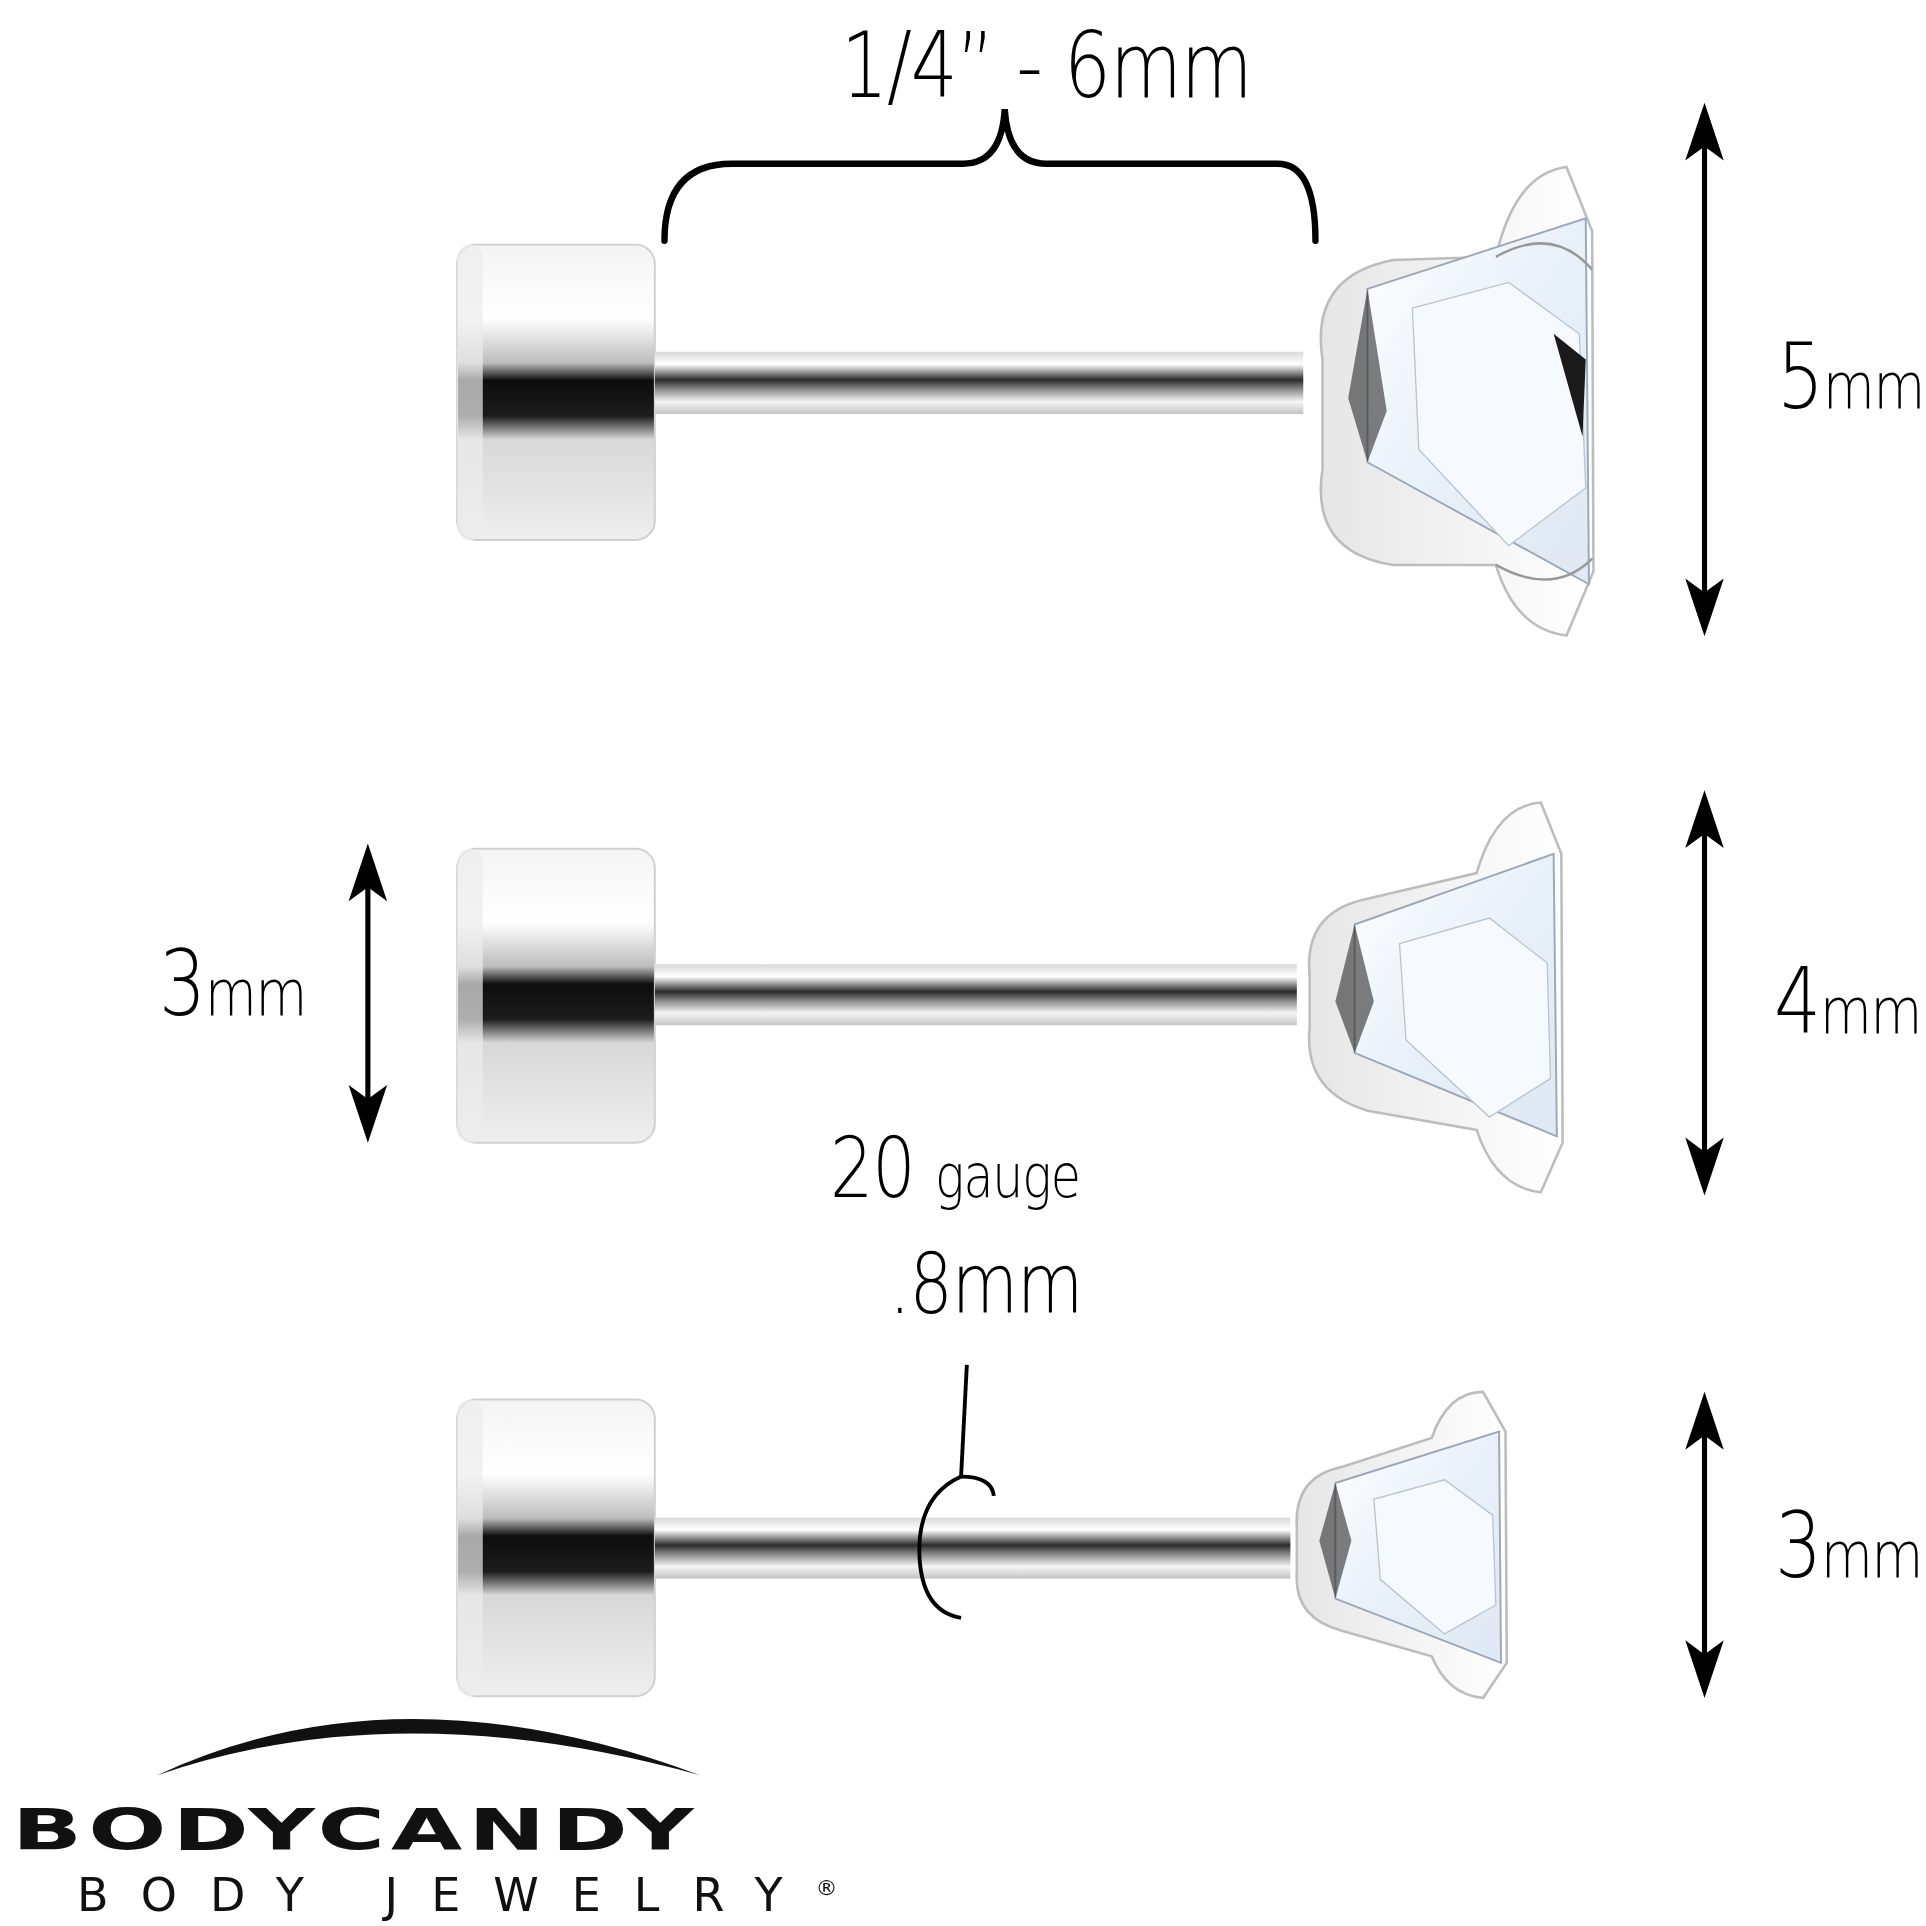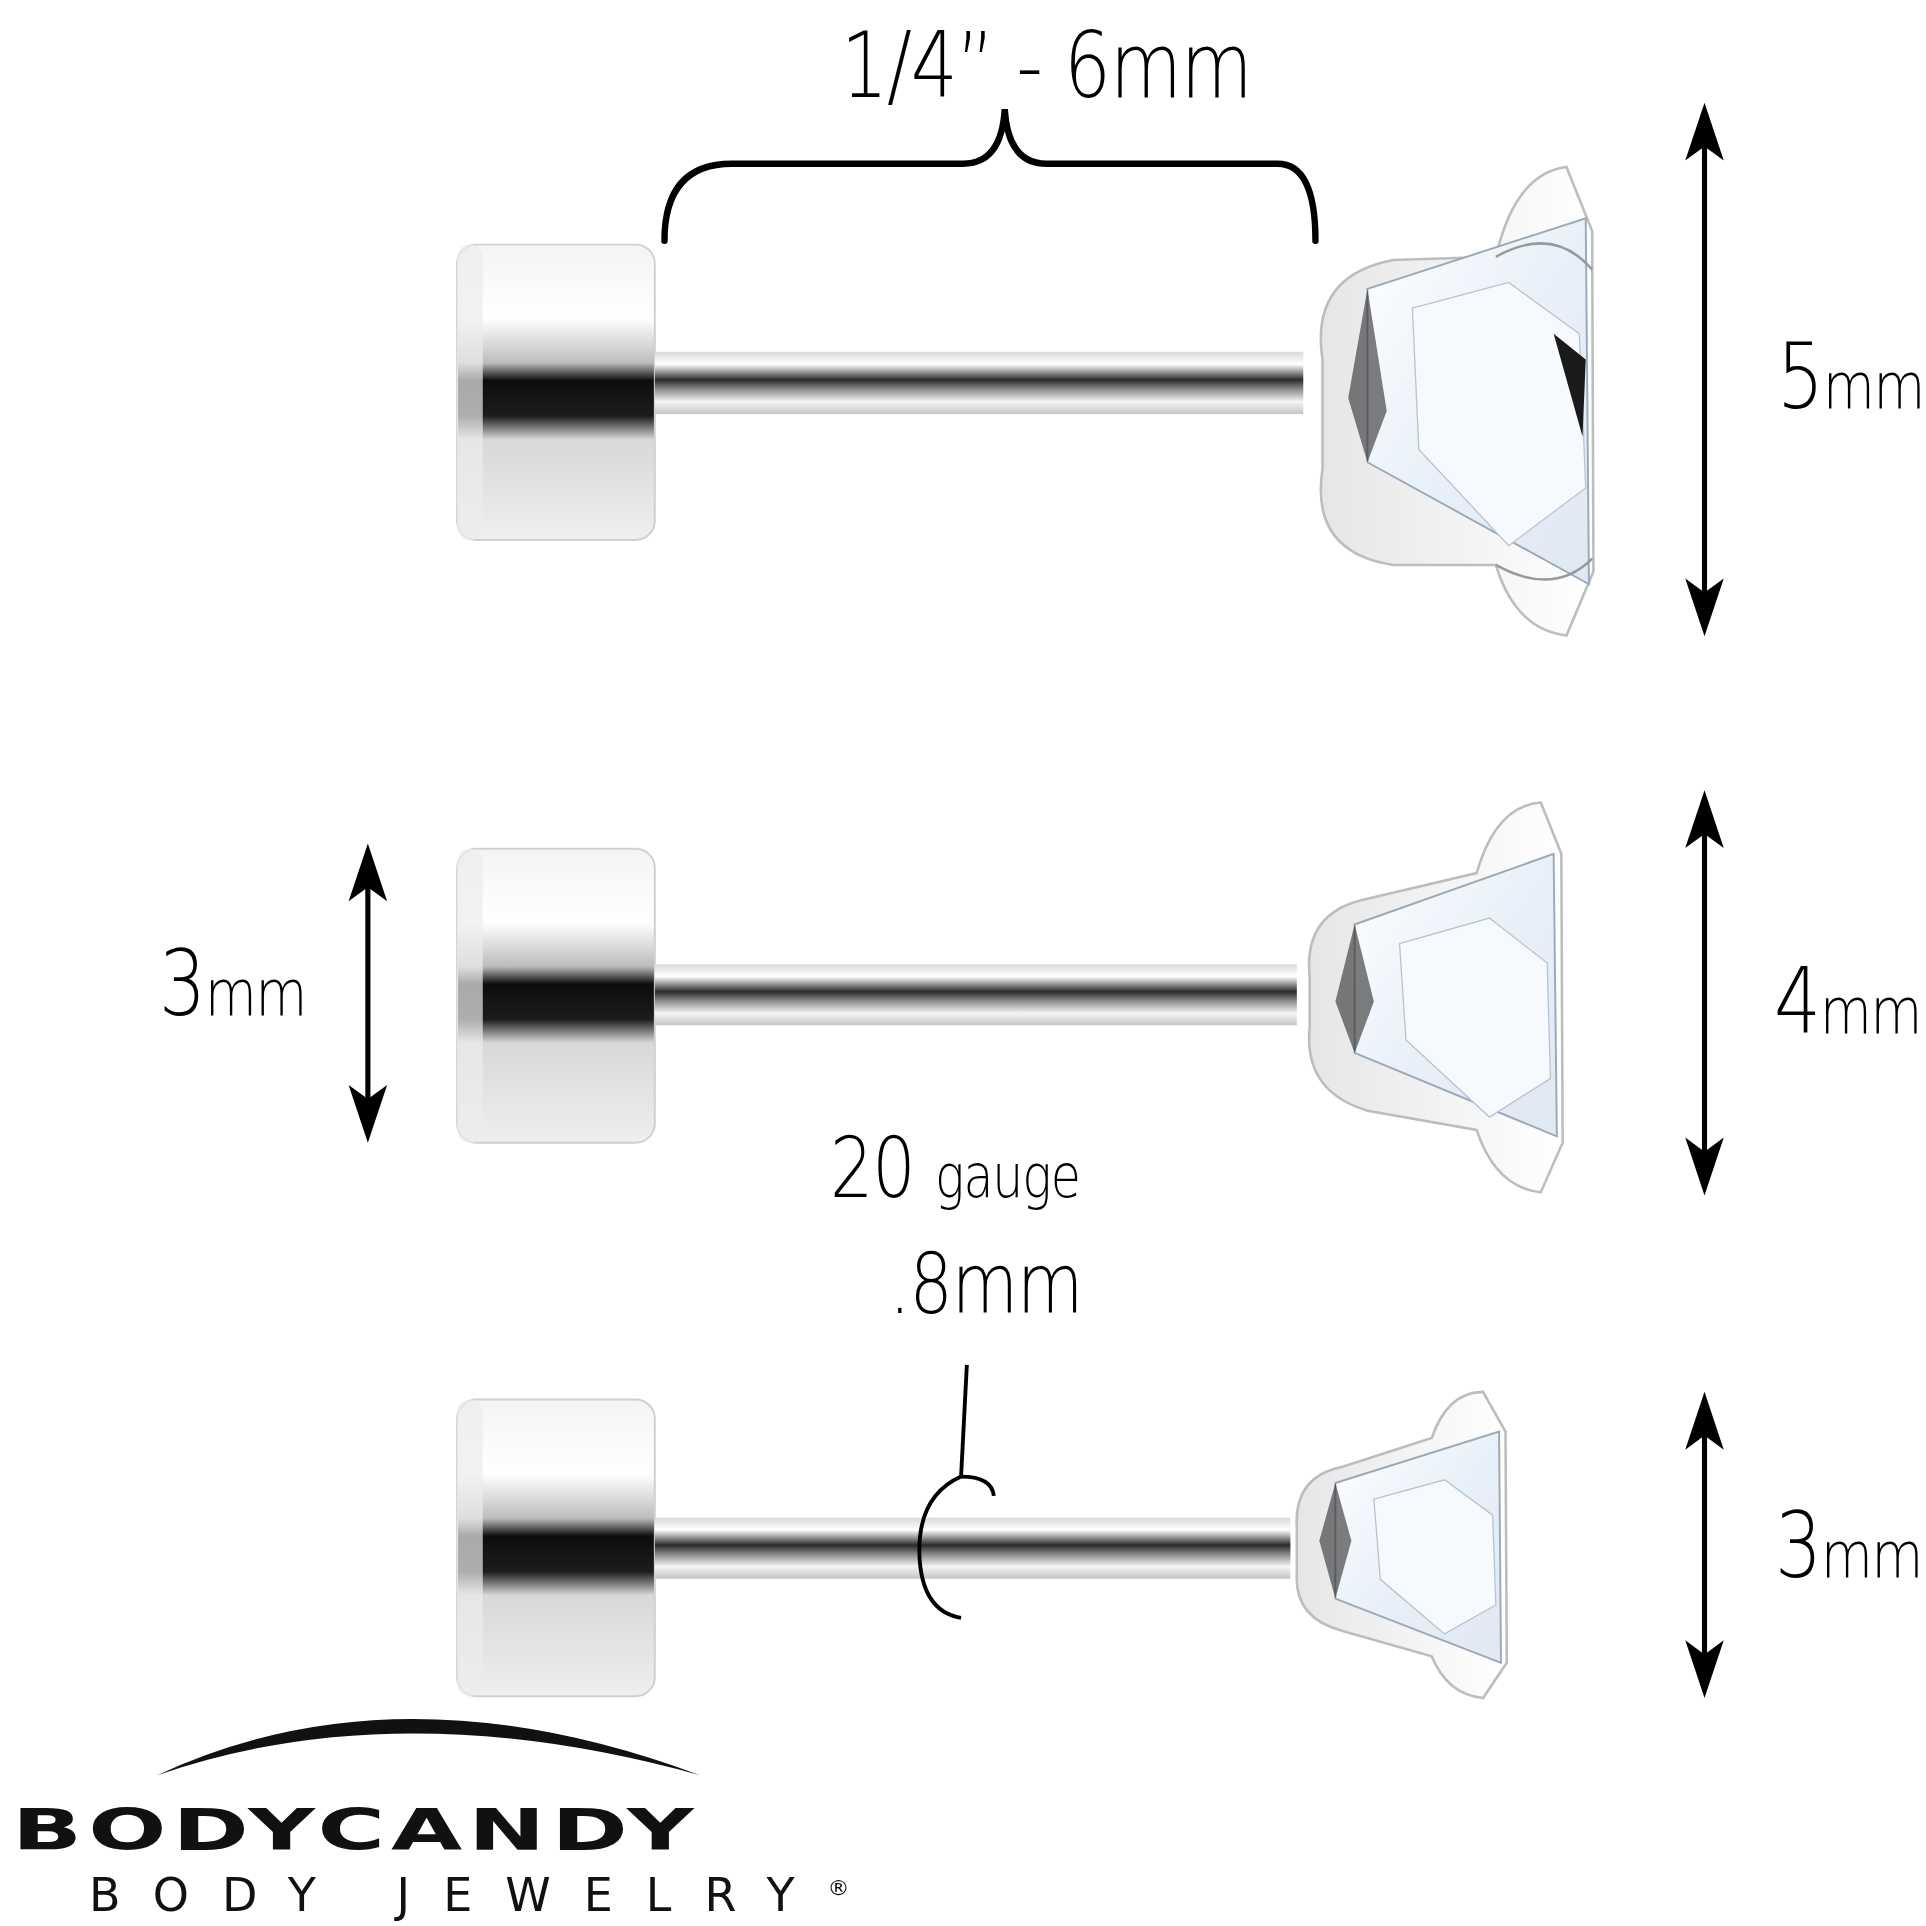--- a/index.html
+++ b/index.html
@@ -139,17 +139,17 @@
   <span class="small">gauge</span>
 </div>
 <div class="label" style="left:889px;top:1236px;font-size:83px;">.8mm</div>
 
 <div class="label" style="left:1775px;top:1493px;font-size:90px;">
   <span>3</span><span class="small">mm</span>
 </div>
 
 <div>
   <div class="logo-text" style="left:11.6px;top:1798px;font-size:78px;font-weight:bold;letter-spacing:5.1px;transform:scaleX(1.18) scaleY(0.72);transform-origin:left top;">BODYCANDY</div>
-  <div class="logo-text" style="left:89px;top:1868px;font-size:46px;letter-spacing:33px;">
+  <div class="logo-text" style="left:77px;top:1868px;font-size:46px;letter-spacing:33px;">
     <span>BODY JEWELRY</span><sup style="font-size:22px;letter-spacing:0;">®</sup>
   </div>
 </div>
 
 
 </body></html>

